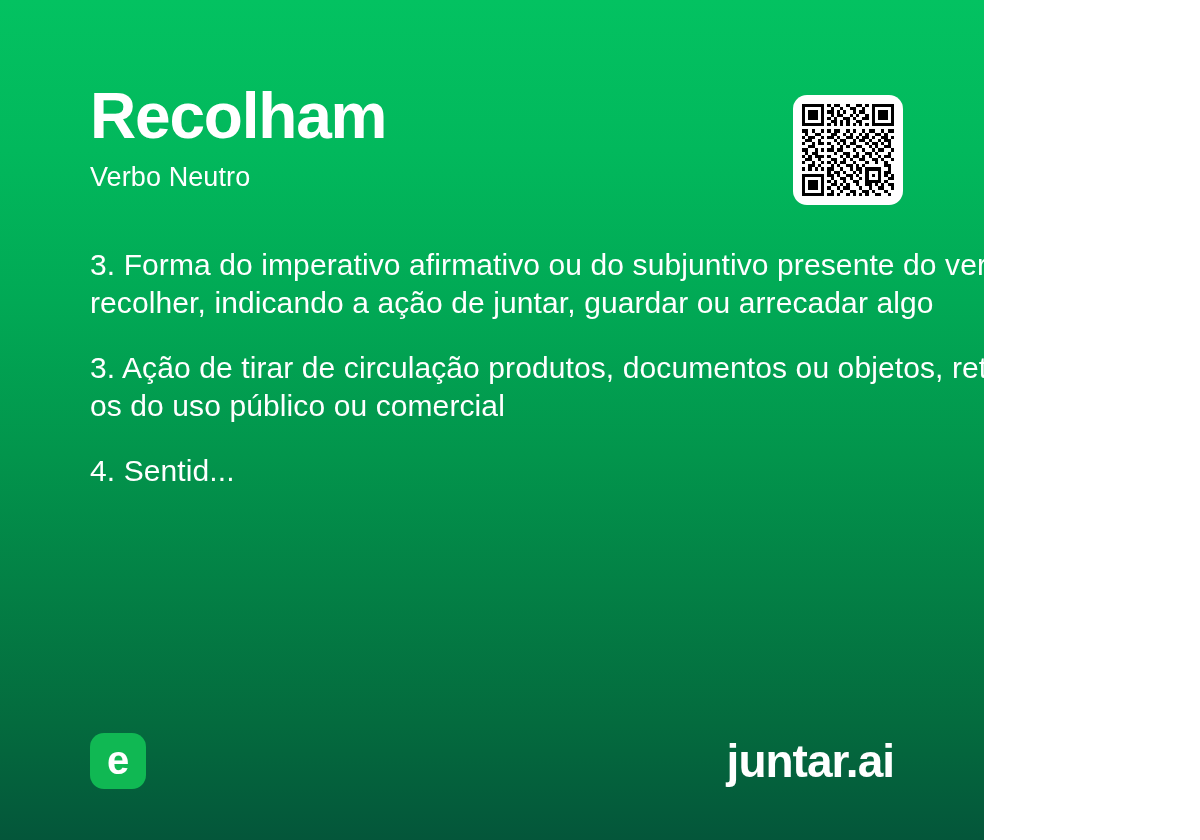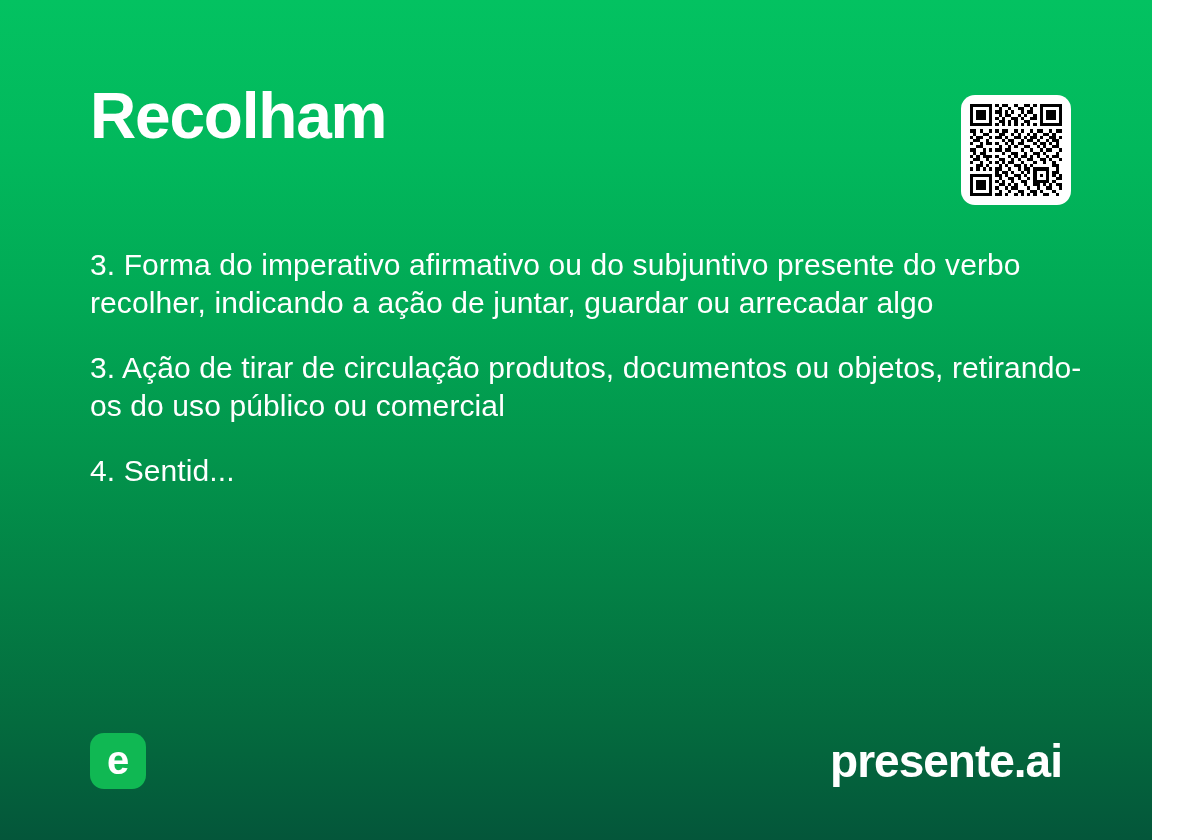--- a/index.html
+++ b/index.html
@@ -11,21 +11,21 @@
     overflow: hidden;
   }
 
   body {
     font-family: "Liberation Sans", "DejaVu Sans", sans-serif;
     background: #ffffff;
   }
 
   .card {
     position: relative;
-    width: 1152px;
+    width: 984px;
     height: 840px;
     background: linear-gradient(180deg,
         #03c261 0%,
         #02b85c 18%,
         #01a955 36%,
         #02954c 54%,
         #038045 70%,
         #046b3e 86%,
         #04563a 100%);
     overflow: hidden;
@@ -124,20 +124,21 @@
     letter-spacing: -1px;
   }
 </style>
 </head>
 <body>
 
 <div class="card">
 
   <div class="header">
     <div class="title">Recolham</div>
+    <div class="subtitle">Verbo Neutro</div>
   </div>
 
   <div class="qr-wrap">
     <svg viewBox="0 0 29 29" shape-rendering="crispEdges" aria-hidden="true">
       <rect width="29" height="29" fill="#ffffff"></rect>
       <g fill="#000000">
 
         <rect x="0" y="0" width="7" height="1"></rect>
           <rect x="0" y="6" width="7" height="1"></rect>
         <rect x="0" y="0" width="1" height="7"></rect>
@@ -382,16 +383,16 @@
   <div class="definitions">
     <div class="definition">3. Forma do imperativo afirmativo ou do subjuntivo presente do verbo recolher, indicando a ação de juntar, guardar ou arrecadar algo</div>
     <div class="definition">3. Ação de tirar de circulação produtos, documentos ou objetos, retirando-os do uso público ou comercial</div>
     <div class="definition">4. Sentid...</div>
   </div>
 
   <div class="footer">
     <div class="logo-mark">
       <span>e</span>
     </div>
-    <div class="wordmark">presente.ai</div>
+    <div class="wordmark">juntar.ai</div>
   </div>
 
 </div>
 
 </body></html>

